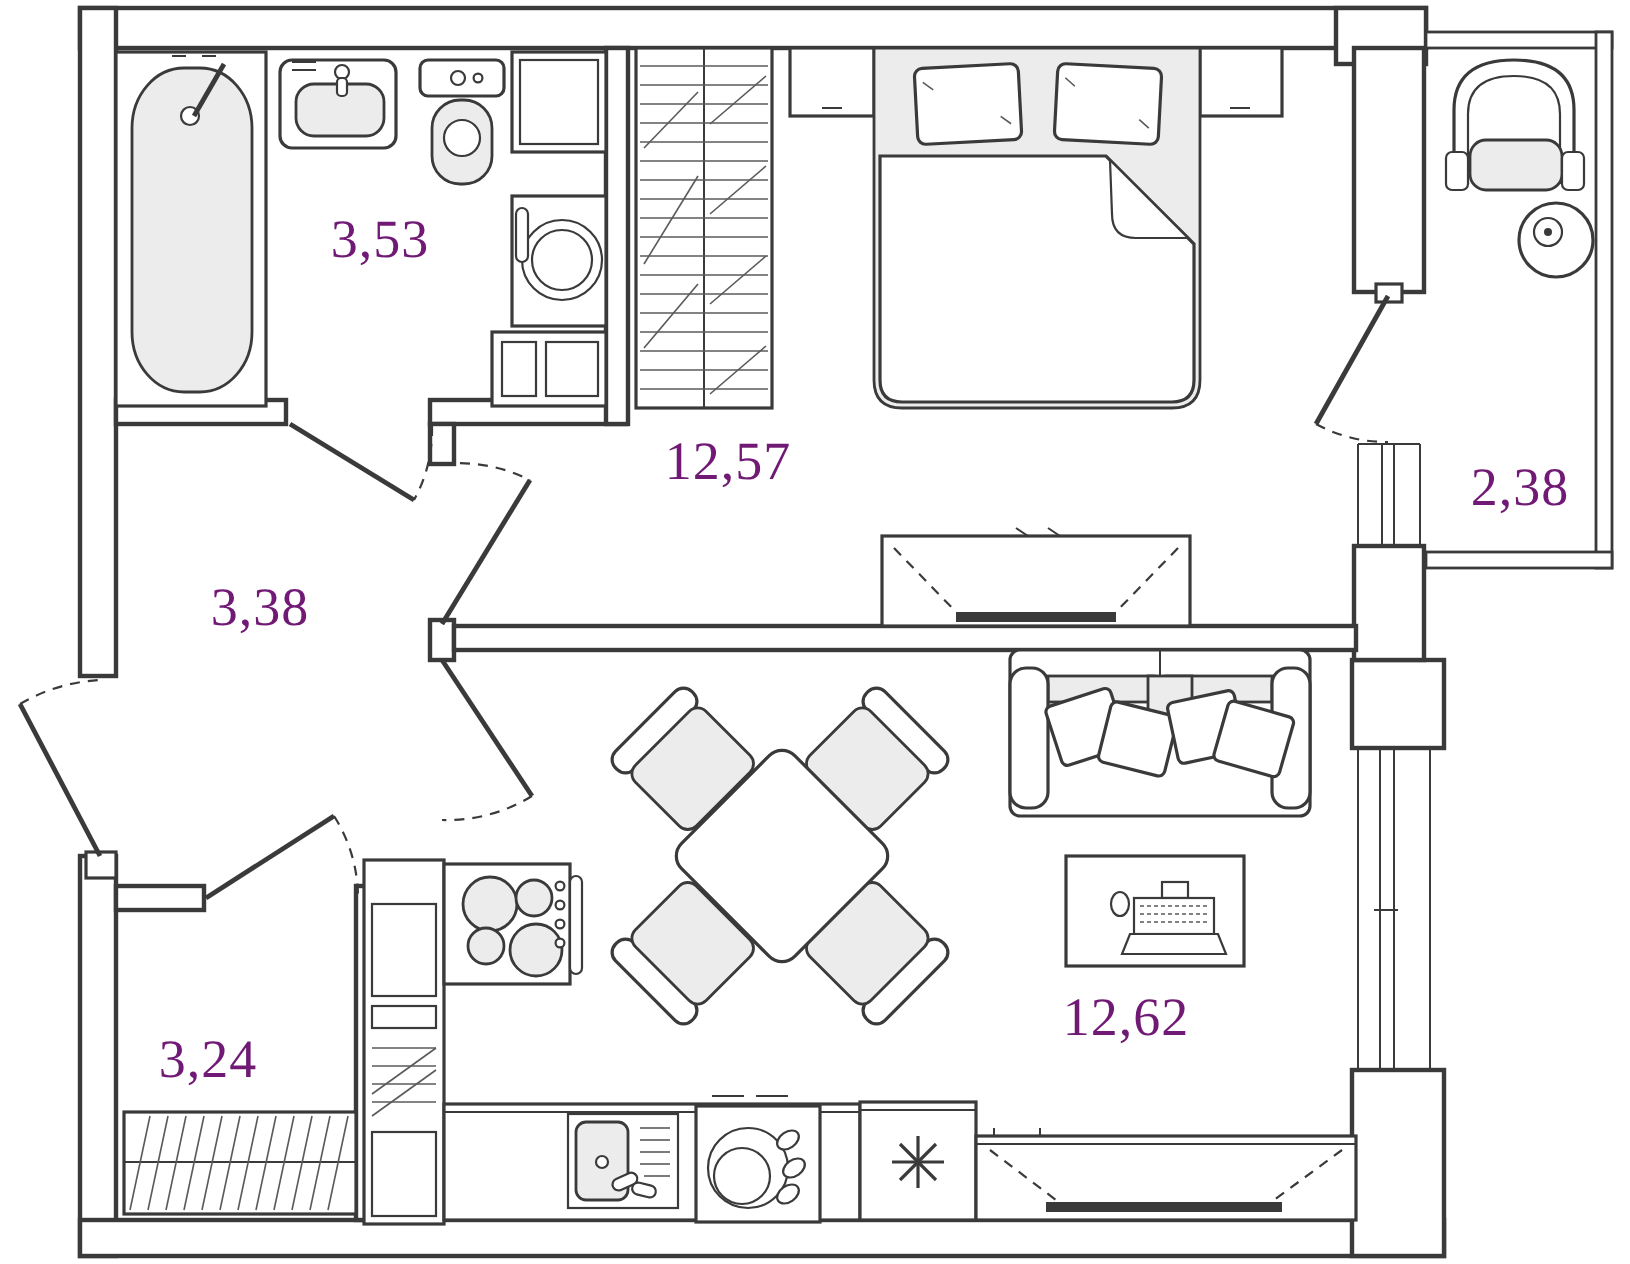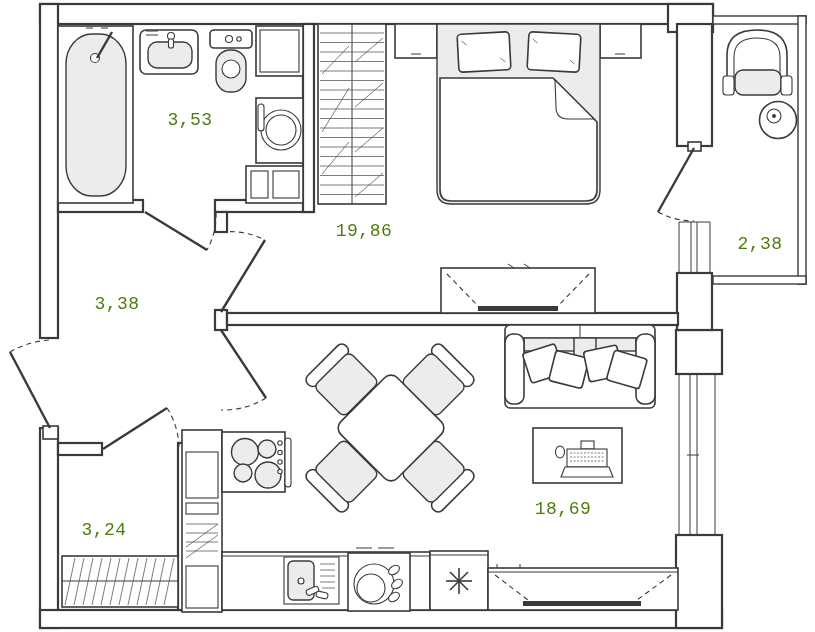--- a/index.html
+++ b/index.html
@@ -1,20 +1,20 @@
 <!DOCTYPE html>
 <html><head>
 <meta charset="utf-8">
 <style>
   html,body{margin:0;padding:0;background:#fff;}
   #stage{position:relative;width:815px;height:632px;background:#ffffff;overflow:hidden;
          font-family:"Liberation Sans",sans-serif;}
   #stage svg{position:absolute;left:0;top:0;}
   .room-label{position:absolute;transform:translate(-50%,-50%);
-    font-family:Liberation Mono, monospace;font-size:18px;color:#4d7c0f;
+    font-family:Liberation Serif, serif;font-size:27px;color:#701a75;
     letter-spacing:.5px;white-space:nowrap;}
   
   .w  {fill:#fff;stroke:#3a3a3a;stroke-width:2.2;}   
   .wt {fill:#fff;stroke:#3a3a3a;stroke-width:1.4;}   
   .f  {fill:#fff;stroke:#3a3a3a;stroke-width:1.6;}   
   .f2 {fill:#fff;stroke:#3a3a3a;stroke-width:1.1;}
   .g  {fill:#ececec;stroke:#3a3a3a;stroke-width:1.4;} 
   .ln {stroke:#3a3a3a;stroke-width:1;fill:none;}
   .lnt{stroke:#5a5a5a;stroke-width:.8;fill:none;}
   .leaf{stroke:#3a3a3a;stroke-width:2.4;fill:none;}
@@ -344,18 +344,18 @@
     <line class="ln" x1="488" y1="572" x2="678" y2="572"></line>
     <line class="ln" x1="497" y1="564" x2="497" y2="568"></line>
     <line class="ln" x1="520" y1="564" x2="520" y2="568"></line>
     <line class="dash" x1="495" y1="575" x2="528" y2="600"></line>
     <line class="dash" x1="671" y1="575" x2="637" y2="600"></line>
     <rect class="dark" x="523" y="601" width="118" height="5"></rect>
   </g>
 </svg>
 
   <div class="room-label" style="left:190px;top:120px;">3,53</div>
-  <div class="room-label" style="left:364px;top:231px;">19,86</div>
-  <div class="room-label" style="left:117px;top:304px;">3,38</div>
+  <div class="room-label" style="left:364px;top:231px;">12,57</div>
+  <div class="room-label" style="left:130px;top:304px;">3,38</div>
   <div class="room-label" style="left:760px;top:244px;text-align:center;">2,38</div>
   <div class="room-label" style="left:104px;top:530px;">3,24</div>
-  <div class="room-label" style="left:563px;top:509px;">18,69</div>
+  <div class="room-label" style="left:563px;top:509px;">12,62</div>
 </div>
 
 </body></html>

